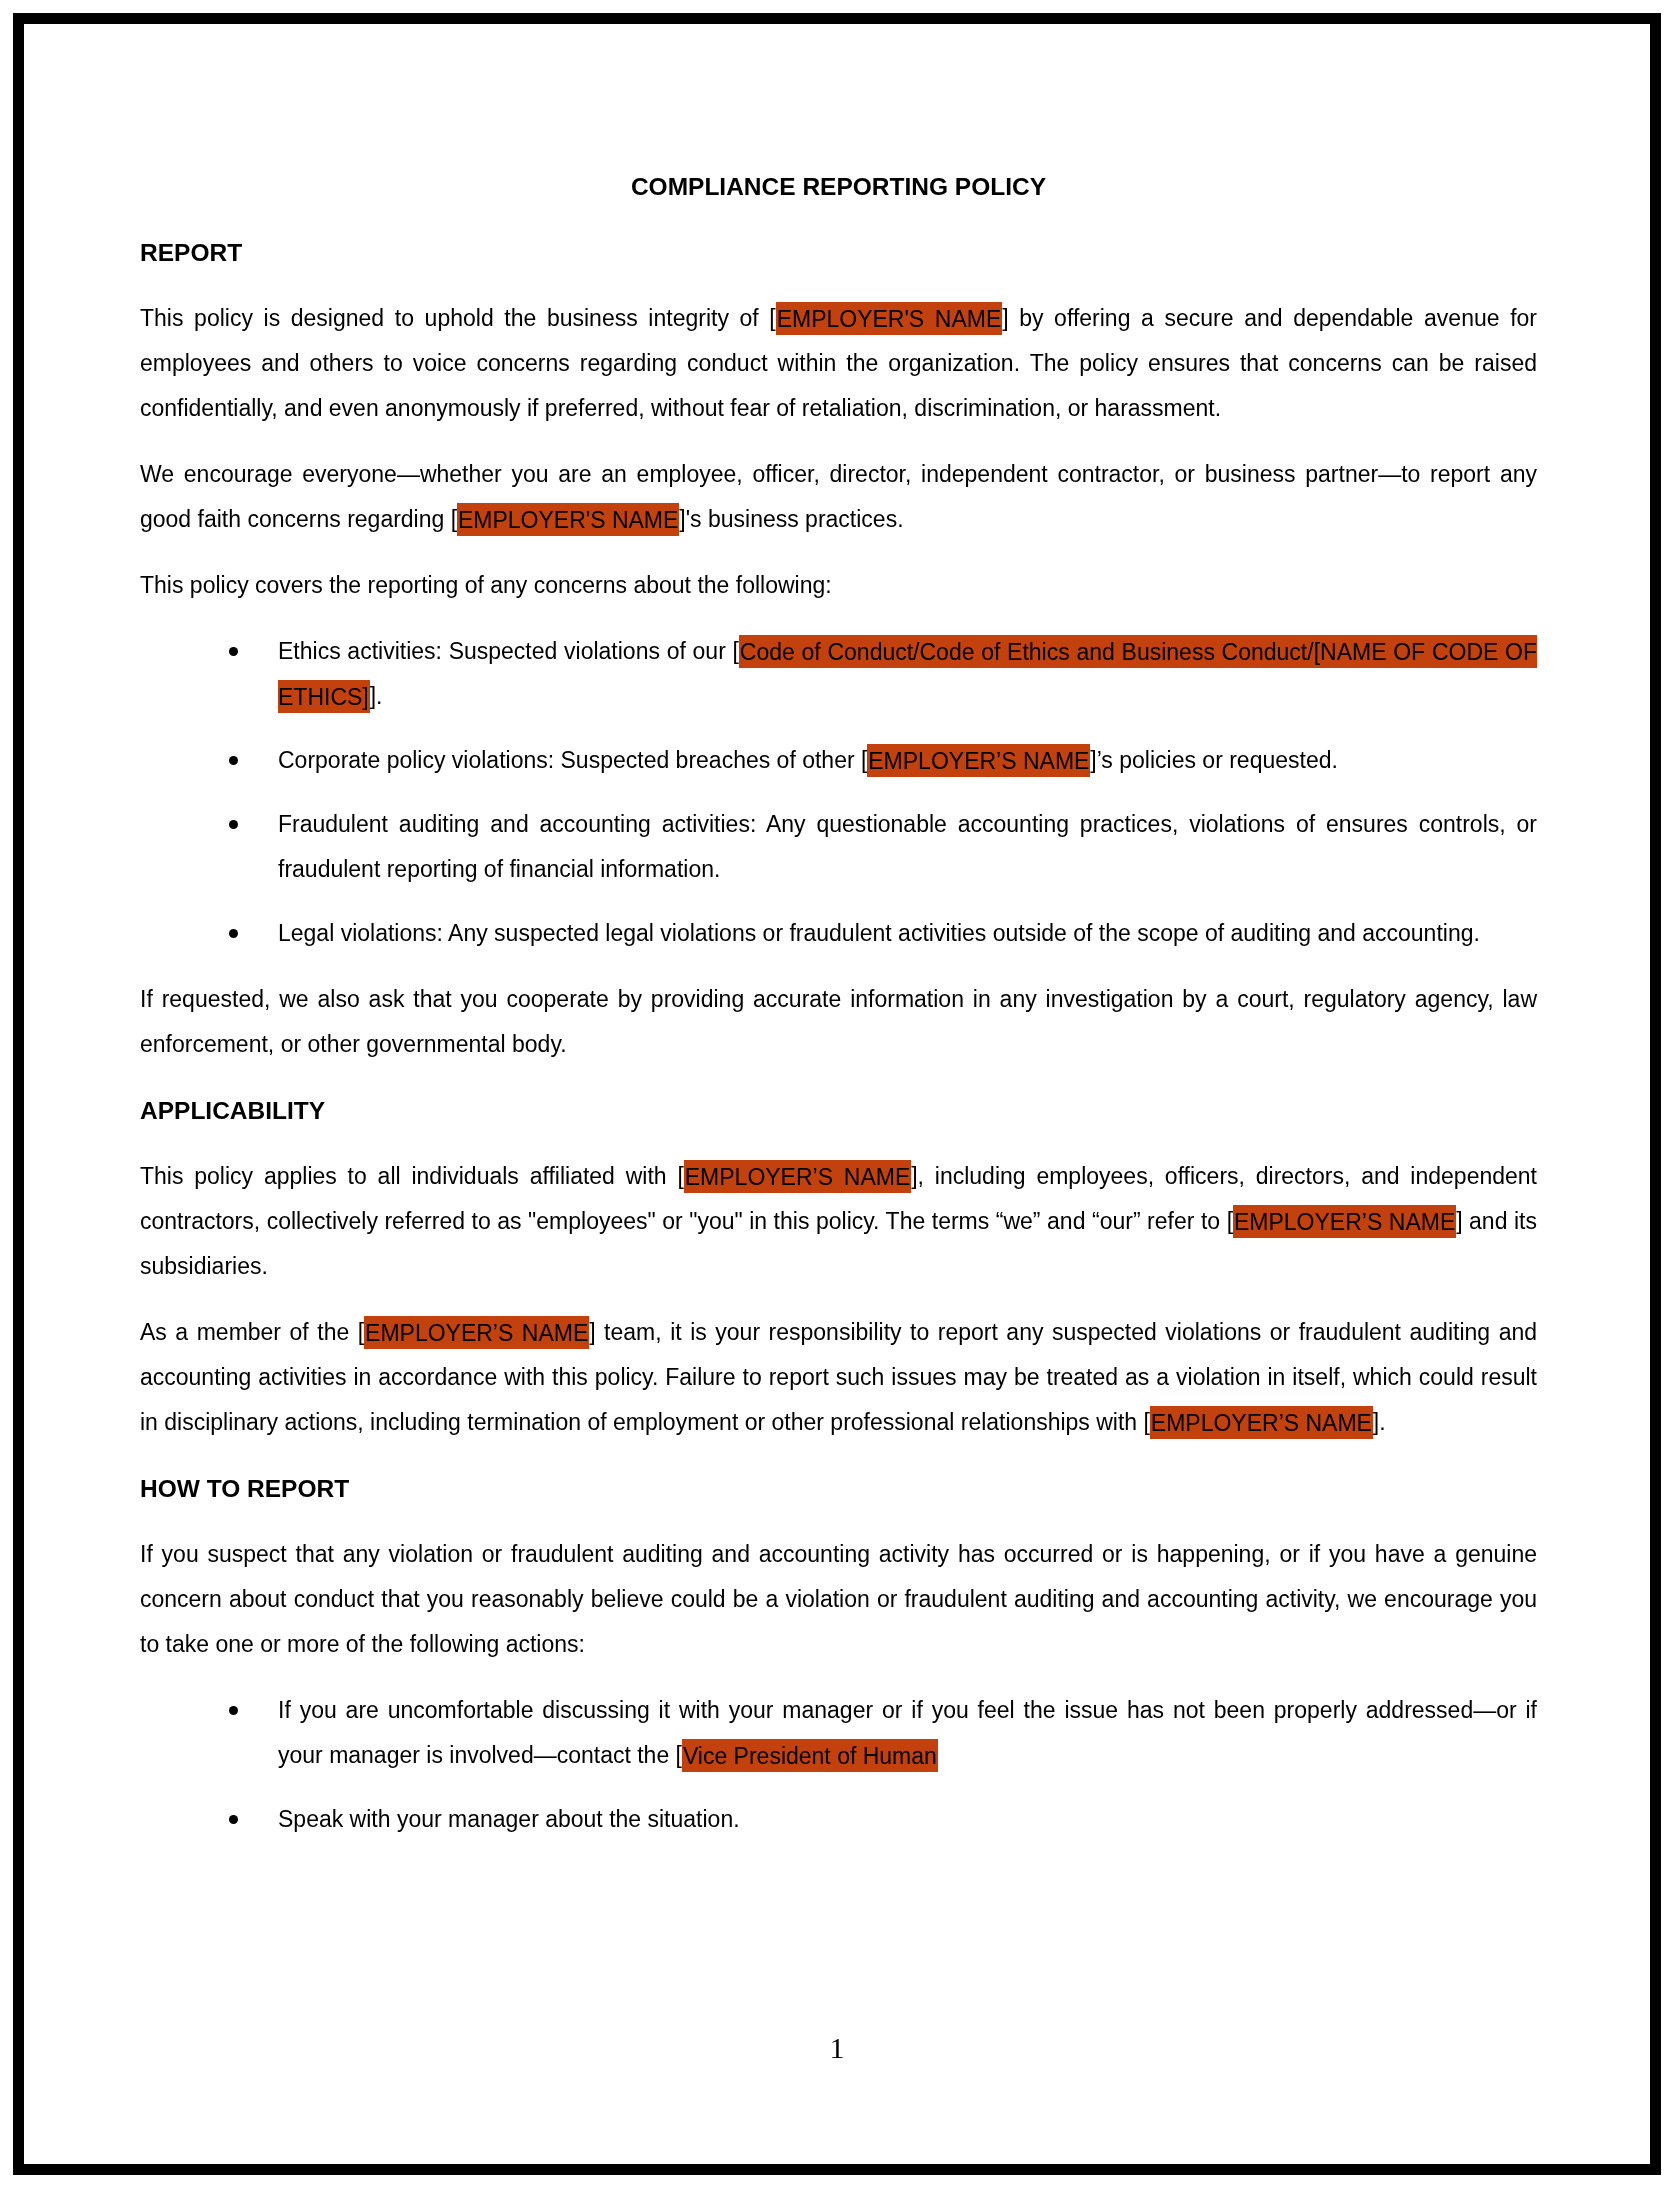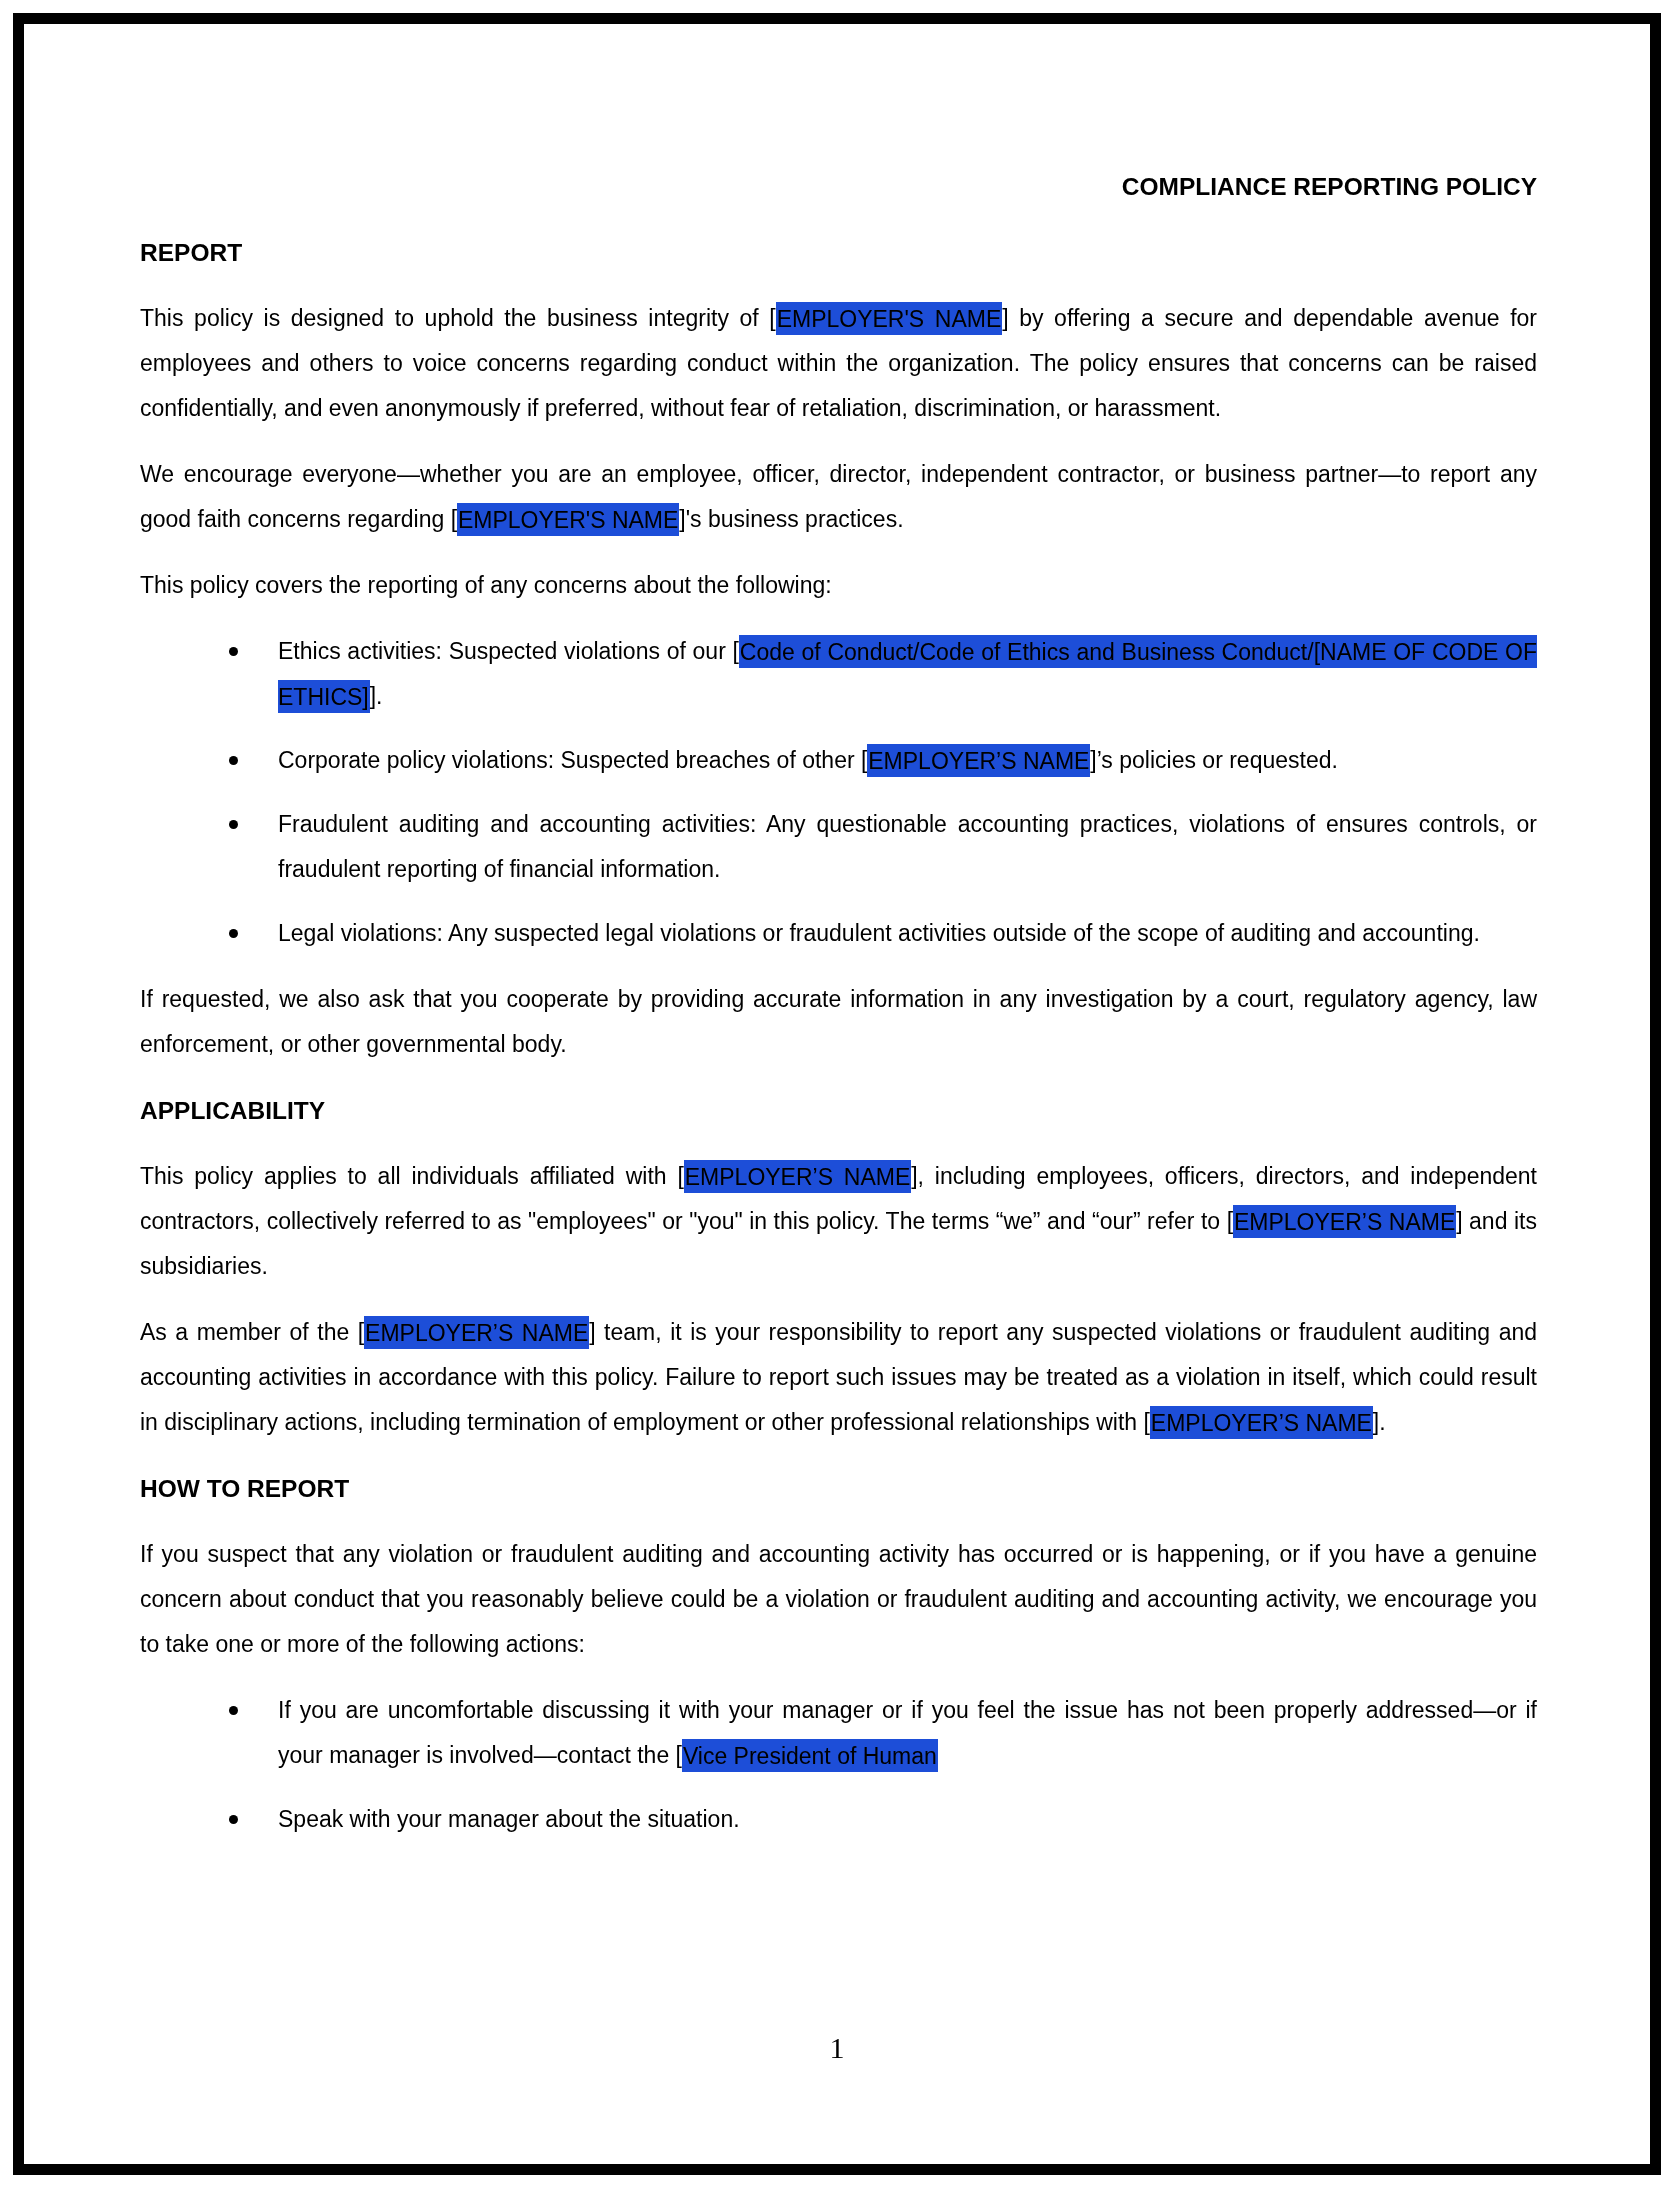--- a/index.html
+++ b/index.html
@@ -24,21 +24,21 @@
   }
   .content {
     position: absolute;
     top: 0; left: 0; right: 0; bottom: 0;
     box-sizing: border-box;
     padding: 164px 137px 0 140px;
   }
   .doc-title {
     font-size: 24.5px;
     font-weight: bold;
-    text-align: right;
+    text-align: center;
     line-height: 45px;
     margin: 0 0 21px 0;
   }
   h2.section-heading {
     font-size: 24.5px;
     font-weight: bold;
     line-height: 45px;
     margin: 0 0 21px 0;
   }
   p.para {
@@ -64,21 +64,21 @@
   .bullet-dot {
     position: absolute;
     left: 1.7px;
     top: 17.5px;
     width: 9.6px;
     height: 9.6px;
     border-radius: 50%;
     background: #000000;
   }
   .hl {
-    background: #1d4ed8;
+    background: #c2410c;
     padding: 3.5px 0.9px;
   }
   .page-number {
     position: absolute;
     left: 0;
     right: 0;
     top: 2031px;
     text-align: center;
     font-family: "Liberation Serif", serif;
     font-size: 30px;

